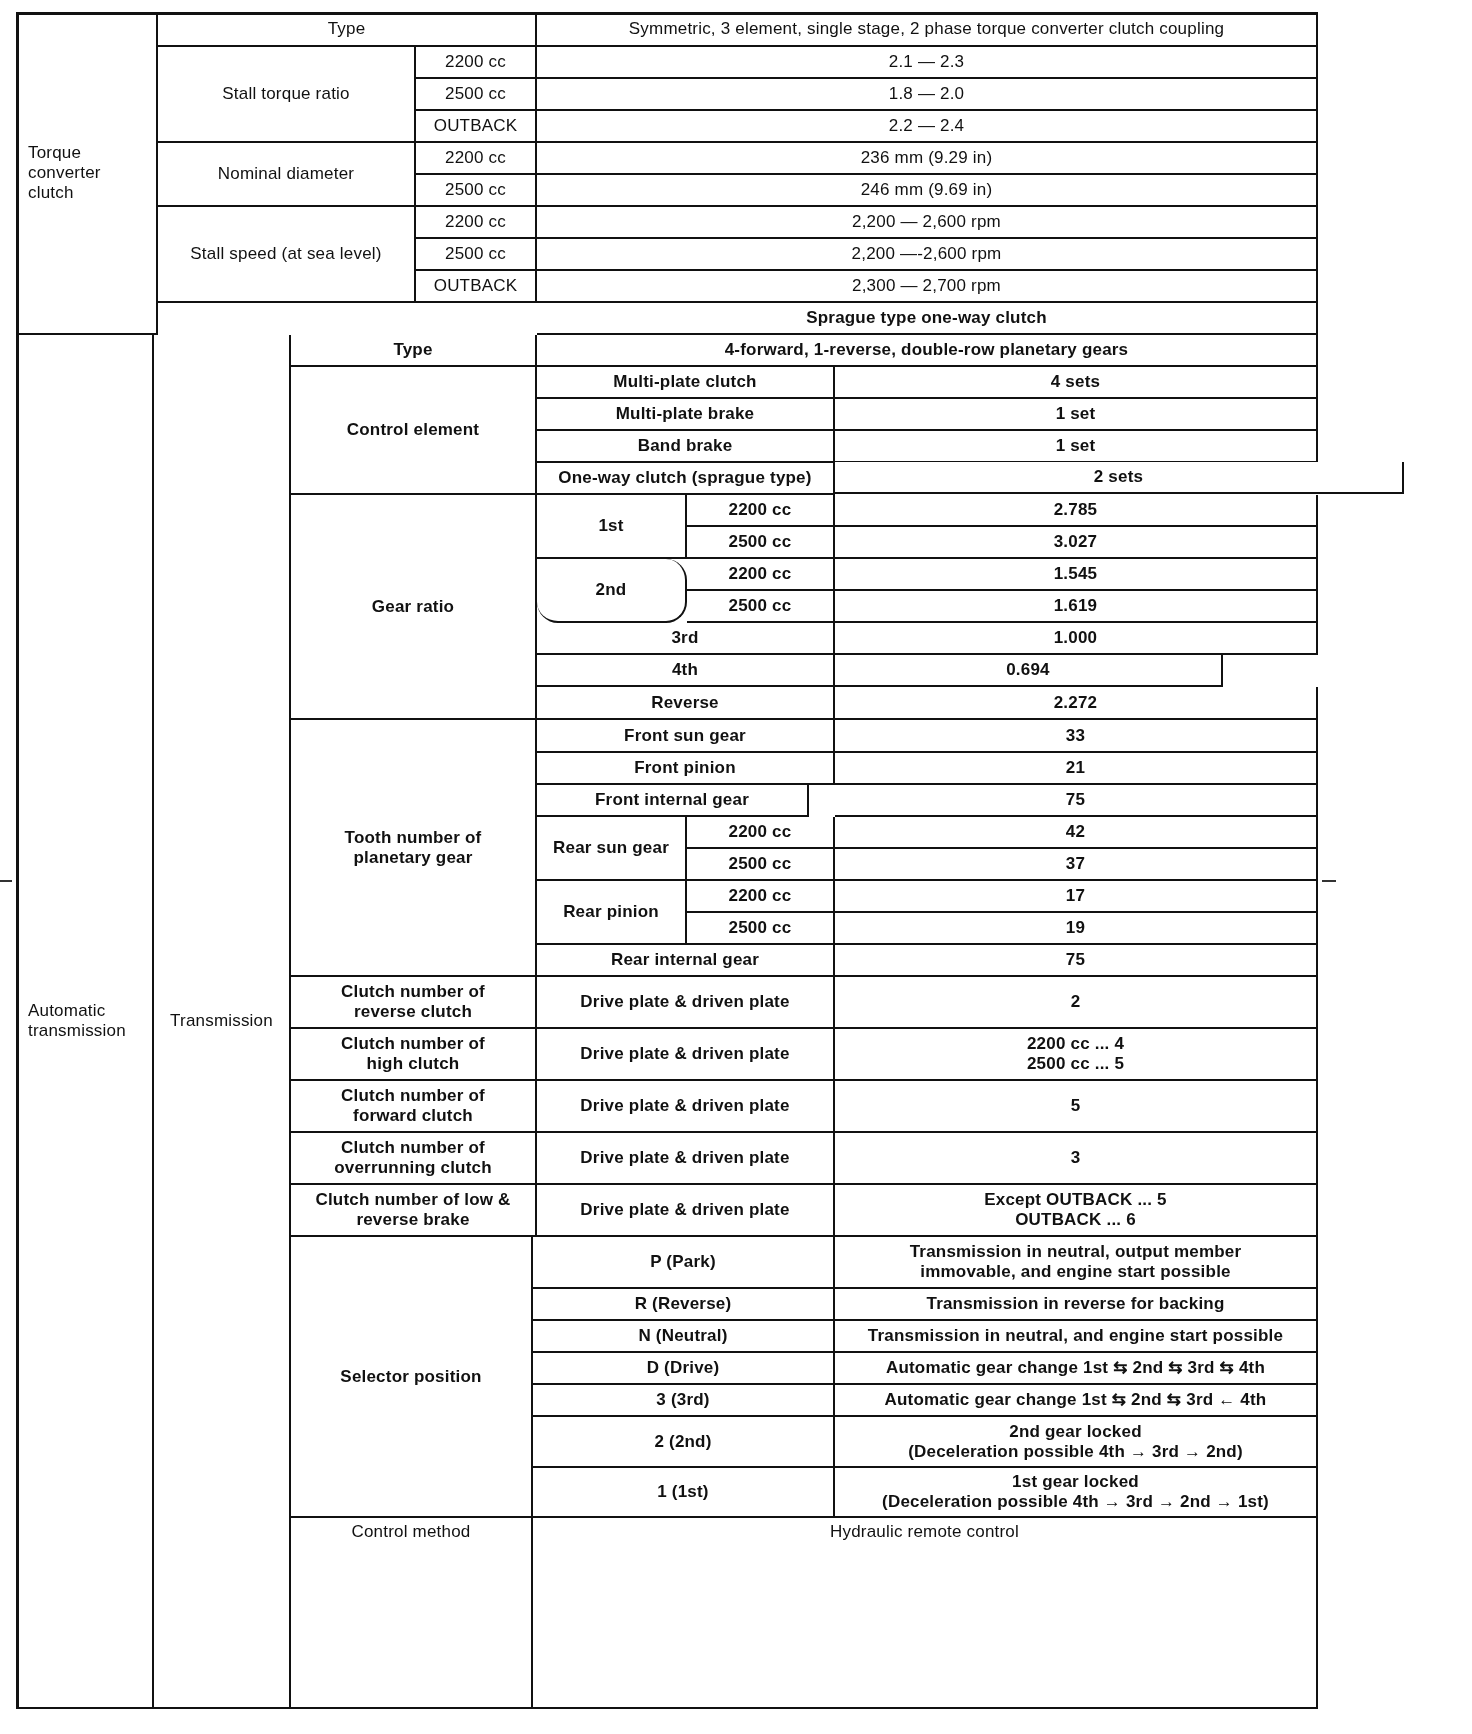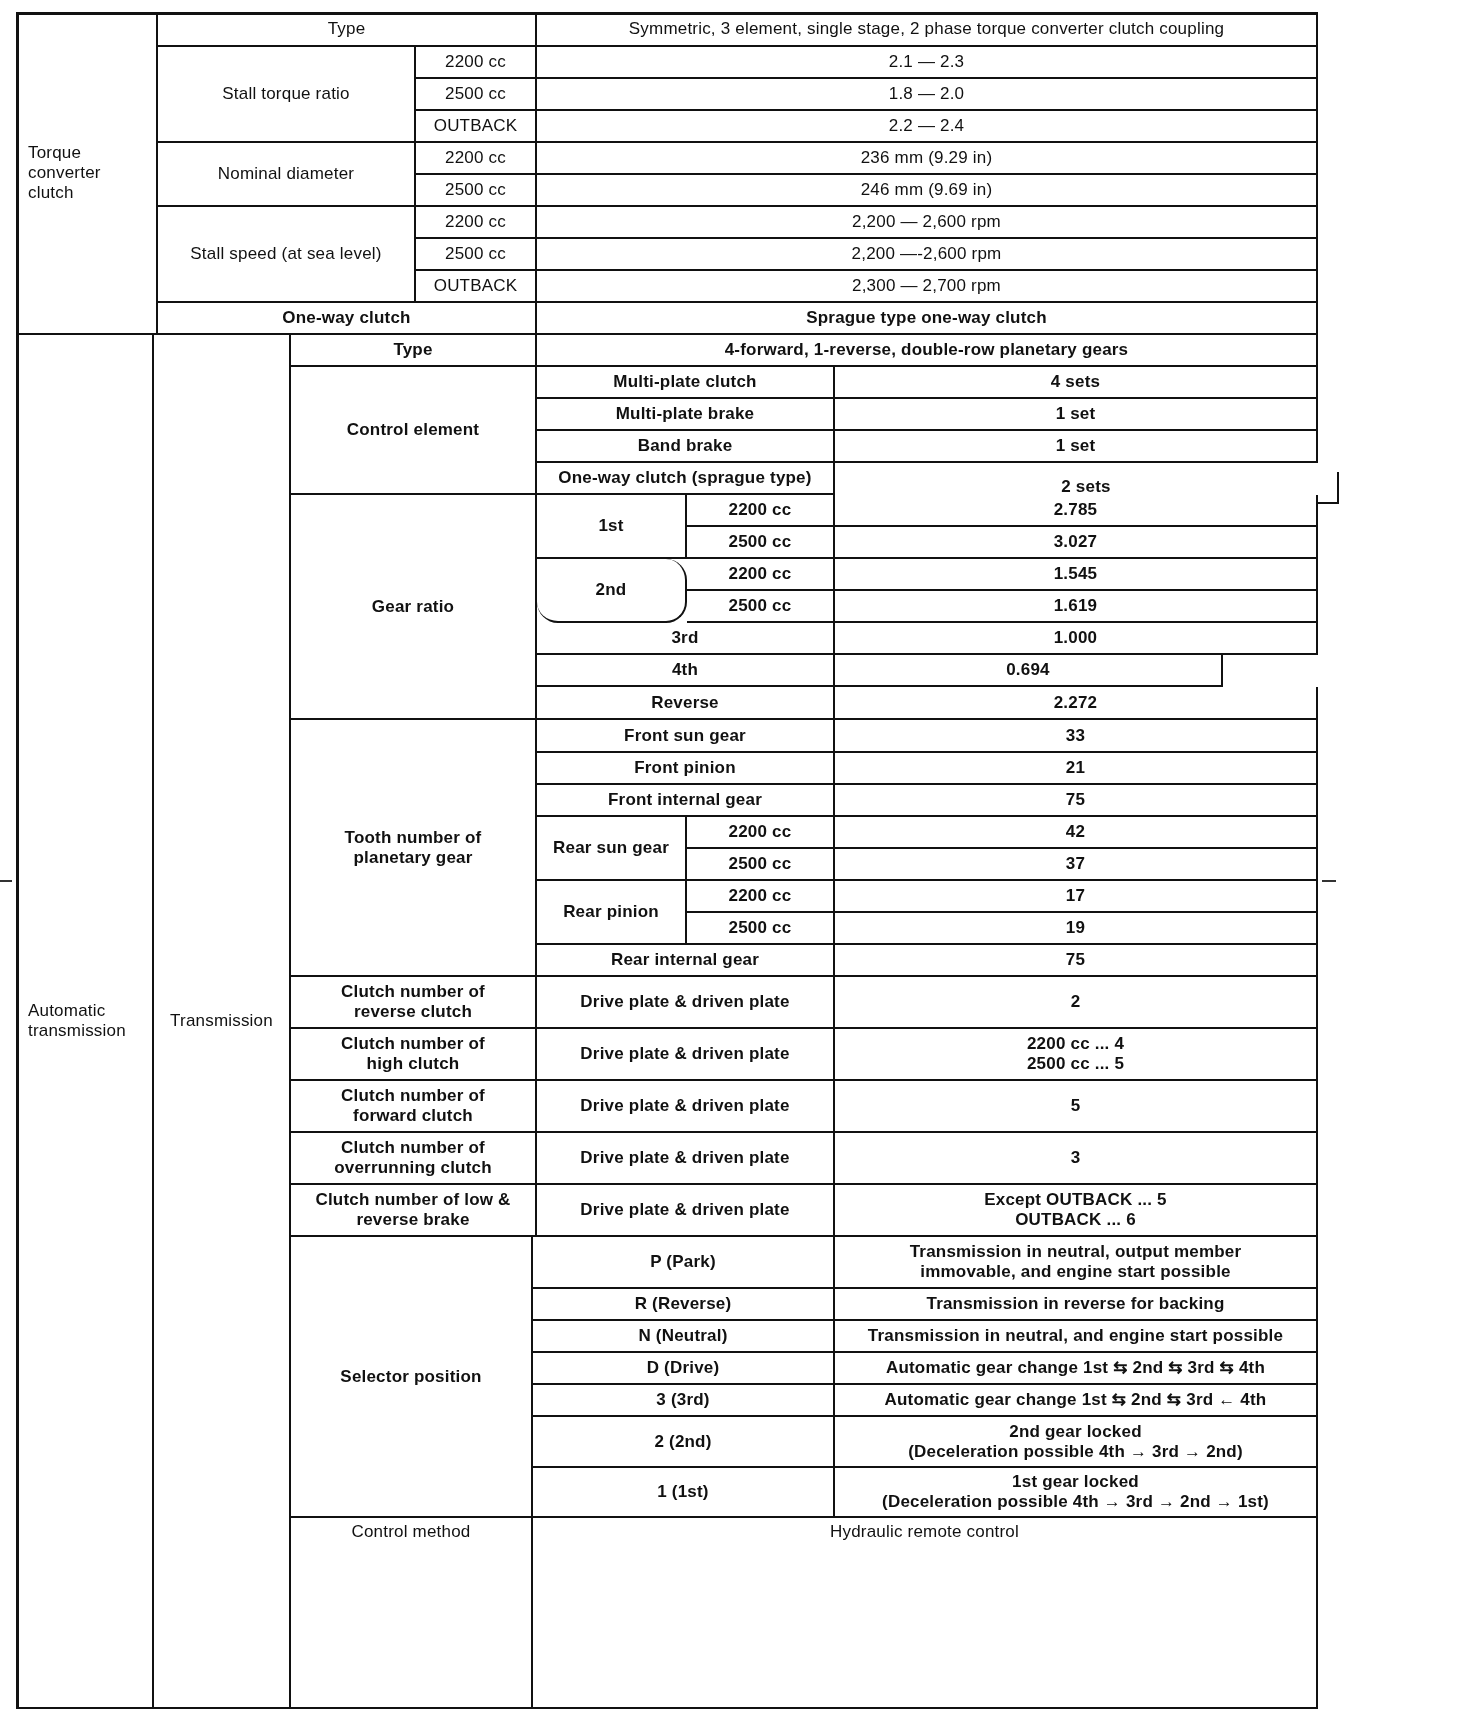--- a/index.html
+++ b/index.html
@@ -43,39 +43,38 @@
   <div class="c normal" style="left:537px;top:175px;width:781px;height:32px;">246 mm (9.69 in)</div>
 
   <div class="c normal" style="left:158px;top:207px;width:258px;height:96px;">Stall speed (at sea level)</div>
   <div class="c normal" style="left:416px;top:207px;width:121px;height:32px;">2200 cc</div>
   <div class="c normal" style="left:537px;top:207px;width:781px;height:32px;">2,200 — 2,600 rpm</div>
   <div class="c normal" style="left:416px;top:239px;width:121px;height:32px;">2500 cc</div>
   <div class="c normal" style="left:537px;top:239px;width:781px;height:32px;">2,200 —-2,600 rpm</div>
   <div class="c normal" style="left:416px;top:271px;width:121px;height:32px;">OUTBACK</div>
   <div class="c normal" style="left:537px;top:271px;width:781px;height:32px;">2,300 — 2,700 rpm</div>
 
-  <div class="c" style="left:158px;top:303px;width:379px;height:32px;">One-way clutch</div>
   <div class="c left normal" style="left:16px;top:335px;width:138px;height:1374px;">Automatic
 transmission</div>
 
   <div class="c" style="left:537px;top:303px;width:781px;height:32px;">Sprague type one-way clutch</div>
   <div class="c normal" style="left:154px;top:335px;width:137px;height:1374px;">Transmission</div>
 
   <div class="c" style="left:291px;top:335px;width:246px;height:32px;">Type</div>
   <div class="c" style="left:537px;top:335px;width:781px;height:32px;">4-forward, 1-reverse, double-row planetary gears</div>
 
   <div class="c" style="left:291px;top:367px;width:246px;height:128px;">Control element</div>
   <div class="c" style="left:537px;top:367px;width:298px;height:32px;">Multi-plate clutch</div>
   <div class="c" style="left:835px;top:367px;width:483px;height:32px;">4 sets</div>
   <div class="c" style="left:537px;top:399px;width:298px;height:32px;">Multi-plate brake</div>
   <div class="c" style="left:835px;top:399px;width:483px;height:32px;">1 set</div>
   <div class="c" style="left:537px;top:431px;width:298px;height:32px;">Band brake</div>
   <div class="c" style="left:835px;top:431px;width:483px;height:32px;">1 set</div>
   <div class="c" style="left:537px;top:463px;width:298px;height:32px;">One-way clutch (sprague type)</div>
-  <div class="c" style="left:835px;top:472px;width:504px;height:32px;">2 sets</div>
+  <div class="c" style="left:835px;top:462px;width:569px;height:32px;">2 sets</div>
 
   <div class="c" style="left:291px;top:495px;width:246px;height:225px;">Gear ratio</div>
   <div class="c" style="left:537px;top:495px;width:150px;height:64px;">1st</div>
   <div class="c" style="left:687px;top:495px;width:148px;height:32px;">2200 cc</div>
   <div class="c" style="left:835px;top:495px;width:483px;height:32px;">2.785</div>
   <div class="c" style="left:687px;top:527px;width:148px;height:32px;">2500 cc</div>
   <div class="c" style="left:835px;top:527px;width:483px;height:32px;">3.027</div>
 
   <div class="c" style="left:537px;top:559px;width:150px;height:64px;border-radius:21px;">2nd</div>
   <div class="c" style="left:687px;top:559px;width:148px;height:32px;">2200 cc</div>
@@ -89,21 +88,21 @@
   <div class="c" style="left:835px;top:655px;width:388px;height:32px;">0.694</div>
   <div class="c" style="left:537px;top:687px;width:298px;height:33px;">Reverse</div>
   <div class="c" style="left:835px;top:687px;width:483px;height:33px;">2.272</div>
 
   <div class="c" style="left:291px;top:720px;width:246px;height:257px;align-items:flex-start;padding-top:108px;">Tooth number of
 planetary gear</div>
   <div class="c" style="left:537px;top:720px;width:298px;height:33px;">Front sun gear</div>
   <div class="c" style="left:835px;top:720px;width:483px;height:33px;">33</div>
   <div class="c" style="left:537px;top:753px;width:298px;height:32px;">Front pinion</div>
   <div class="c" style="left:835px;top:753px;width:483px;height:32px;">21</div>
-  <div class="c" style="left:537px;top:785px;width:298px;height:32px;">Front internal gear</div>
+  <div class="c" style="left:537px;top:785px;width:272px;height:32px;">Front internal gear</div>
   <div class="c" style="left:835px;top:785px;width:483px;height:32px;">75</div>
 
   <div class="c" style="left:537px;top:817px;width:150px;height:64px;">Rear sun gear</div>
   <div class="c" style="left:687px;top:817px;width:148px;height:32px;">2200 cc</div>
   <div class="c" style="left:835px;top:817px;width:483px;height:32px;">42</div>
   <div class="c" style="left:687px;top:849px;width:148px;height:32px;">2500 cc</div>
   <div class="c" style="left:835px;top:849px;width:483px;height:32px;">37</div>
 
   <div class="c" style="left:537px;top:881px;width:150px;height:64px;">Rear pinion</div>
   <div class="c" style="left:687px;top:881px;width:148px;height:32px;">2200 cc</div>

